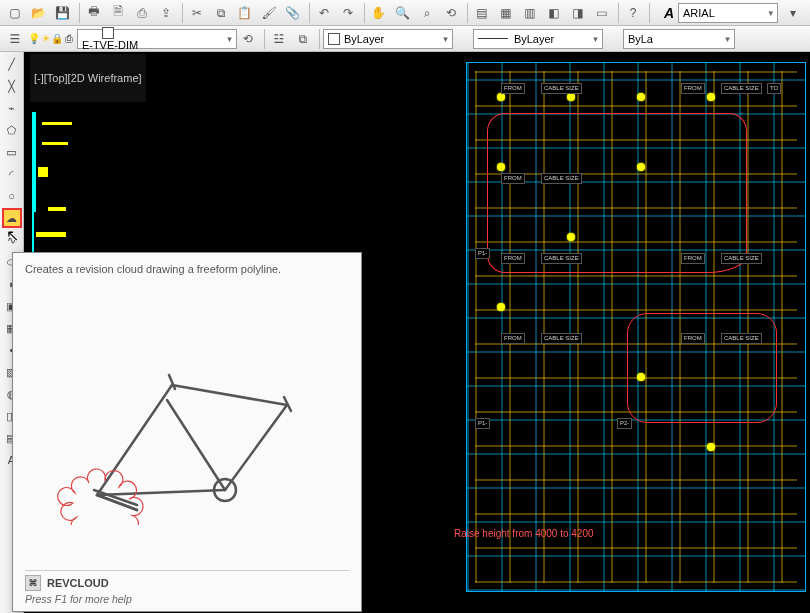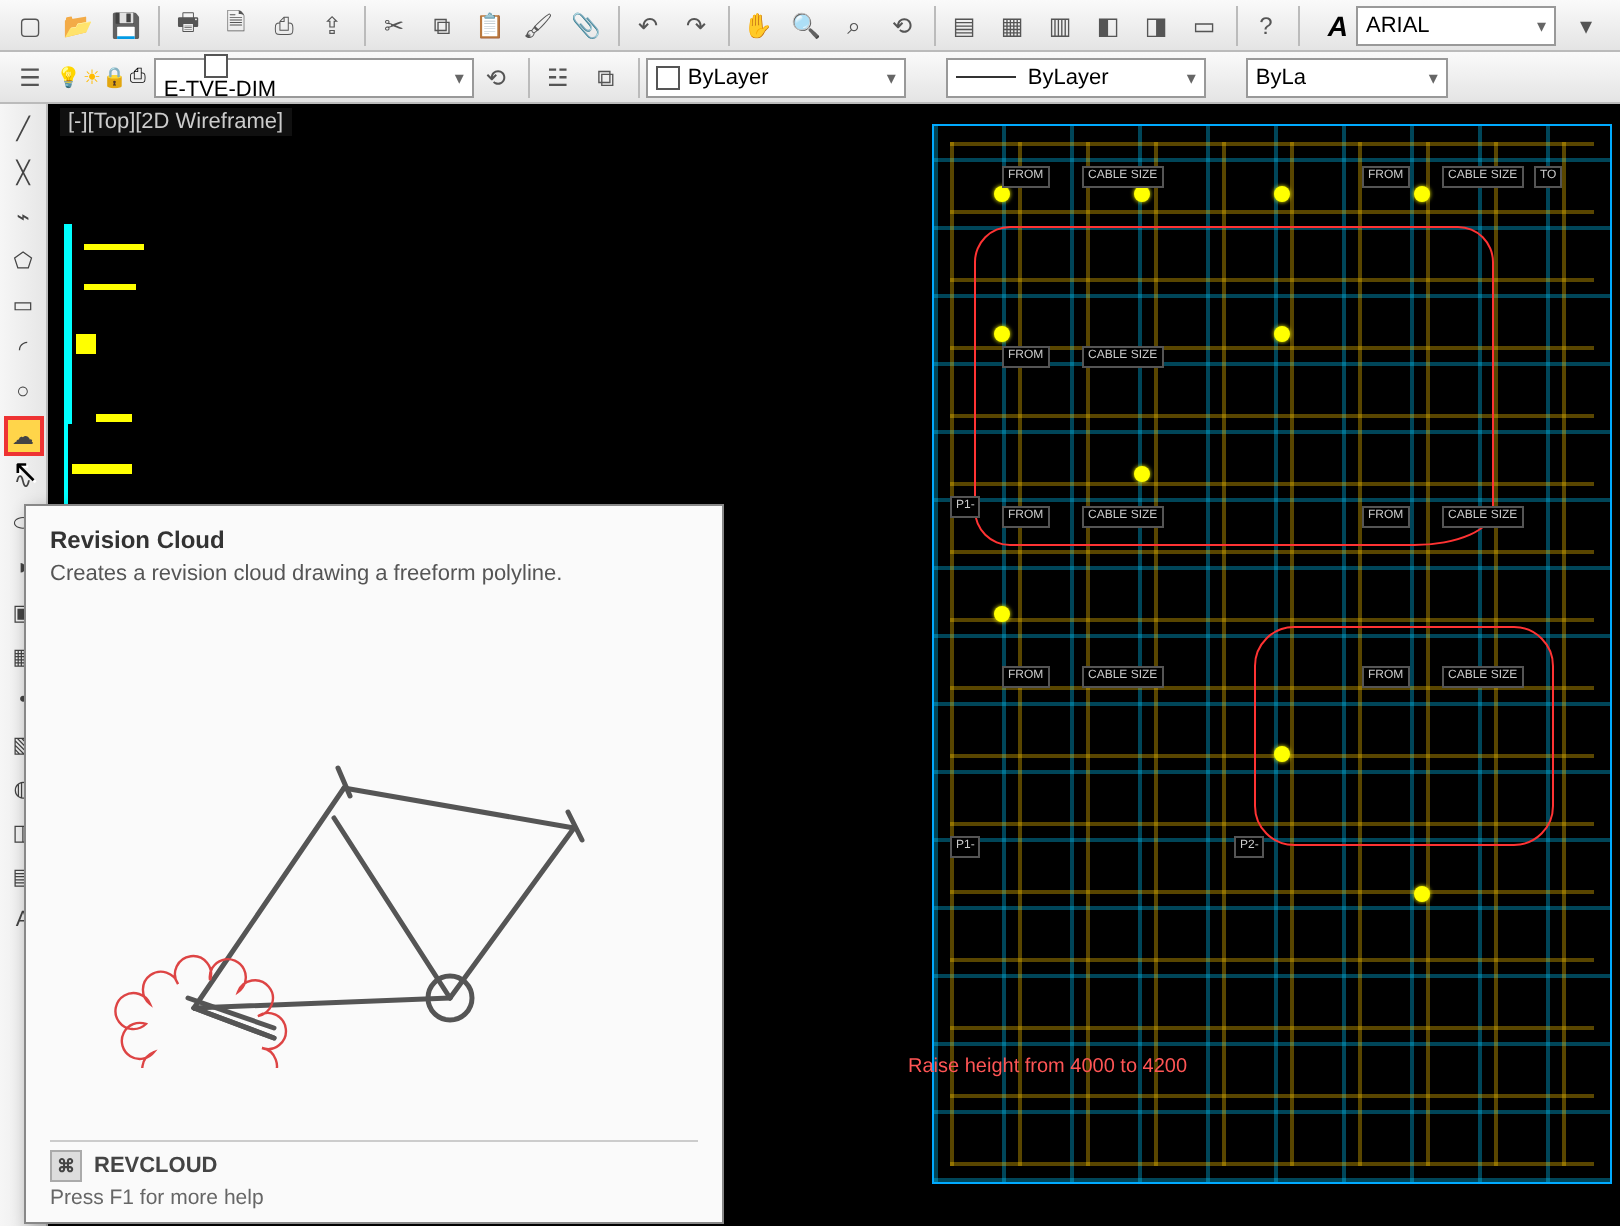--- a/index.html
+++ b/index.html
@@ -44,21 +44,21 @@
   .dropdown .arrow { color: #666; font-size: 9px; margin-left: 4px; }
   .layer-dd { width: 160px; }
   .font-area { display: flex; align-items: center; gap: 4px; margin-left: auto; }
   .font-label { font-size: 14px; font-style: italic; font-weight: bold; }
   .font-dd { width: 100px; }
   
   .layer-icons { display: flex; align-items: center; gap: 1px; margin-right: 4px; }
   .mini { font-size: 10px; }
   .color-sw { width: 12px; height: 12px; border: 1px solid #555; background: #fff; margin-right: 4px; display:inline-block;}
   .bylayer-dd { width: 130px; }
-  .right-dd { width: 101px; }
+  .right-dd { width: 112px; }
   
   .workspace {
     position: absolute;
     top: 52px; left: 0; right: 0; bottom: 0;
     display: flex;
   }
   .left-toolbar {
     width: 24px;
     background: linear-gradient(to right,#f6f6f6,#e6e6e6);
     border-right: 1px solid #bbb;
@@ -78,21 +78,21 @@
   .canvas {
     flex: 1;
     background: #000;
     position: relative;
     overflow: hidden;
   }
   .viewport-label {
     position: absolute; top: 2px; left: 6px;
     color: #ccc; font-size: 11px;
     background: rgba(40,40,40,0.4);
-    padding: 1px 4px;
+    padding: 18px 4px;
   }
   
   .floorplan {
     position: absolute;
     top: 10px; right: 4px;
     width: 340px; height: 530px;
     background:
       repeating-linear-gradient(0deg, rgba(0,200,255,0.35) 0 2px, transparent 2px 34px),
       repeating-linear-gradient(90deg, rgba(0,200,255,0.35) 0 2px, transparent 2px 34px),
       #000;
@@ -145,21 +145,21 @@
     display: flex; align-items: center; justify-content: center;
     margin: 6px 0;
   }
   .tooltip-footer {
     border-top: 1px solid #ccc;
     padding-top: 4px;
     display: flex; flex-direction: column; gap: 2px;
   }
   .cmd-row { display:flex; align-items:center; gap:6px; font-weight:bold; color:#444; }
   .cmd-icon { width:16px; height:16px; background:#ddd; border:1px solid #aaa; display:flex;align-items:center;justify-content:center; font-size:9px;}
-  .help-row { color:#666; font-size: 10.5px; }
+  .help-row { color:#666; font-size: 10.5px; font-style: italic; }
   
   svg.bike { width: 300px; height: 180px; }
   .cursor-icon {
     position: absolute;
     top: 226px; left: 6px;
     font-size: 16px;
     color: #000;
     pointer-events: none;
     text-shadow: 1px 1px 0 #fff;
     z-index: 50;
@@ -325,21 +325,20 @@
       <div class="fp-tag" style="top:355px;left:150px;">P2-</div>
     </div>
 
     <div class="canvas-note" style="top:476px; left:430px;">Raise height from 4000 to 4200</div>
   </div>
 </div>
 
 <div class="cursor-icon">↖</div>
 
 <div class="tooltip-panel">
-  <div class="tooltip-title">Revision Cloud</div>
   <div class="tooltip-sub">Creates a revision cloud drawing a freeform polyline.</div>
   <div class="tooltip-illus">
     <svg class="bike" viewBox="0 0 300 180">
 
       <g stroke="#555" stroke-width="2.5" fill="none" stroke-linecap="round">
         <line x1="60" y1="150" x2="135" y2="40"></line>
         <line x1="135" y1="40" x2="250" y2="60"></line>
         <line x1="250" y1="60" x2="188" y2="145"></line>
         <line x1="188" y1="145" x2="60" y2="150"></line>
         <line x1="188" y1="145" x2="130" y2="55"></line>

